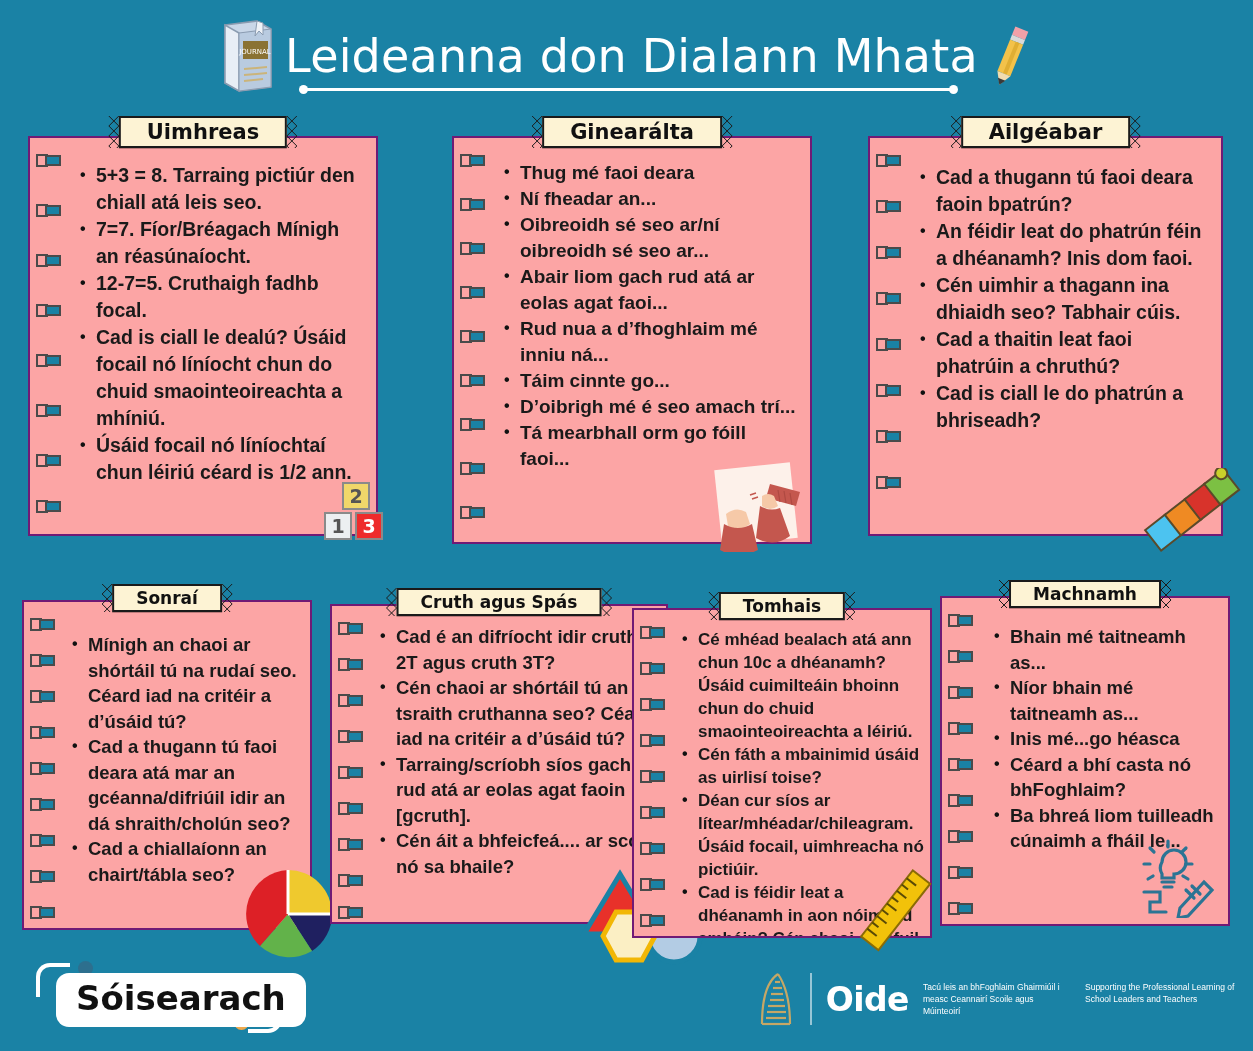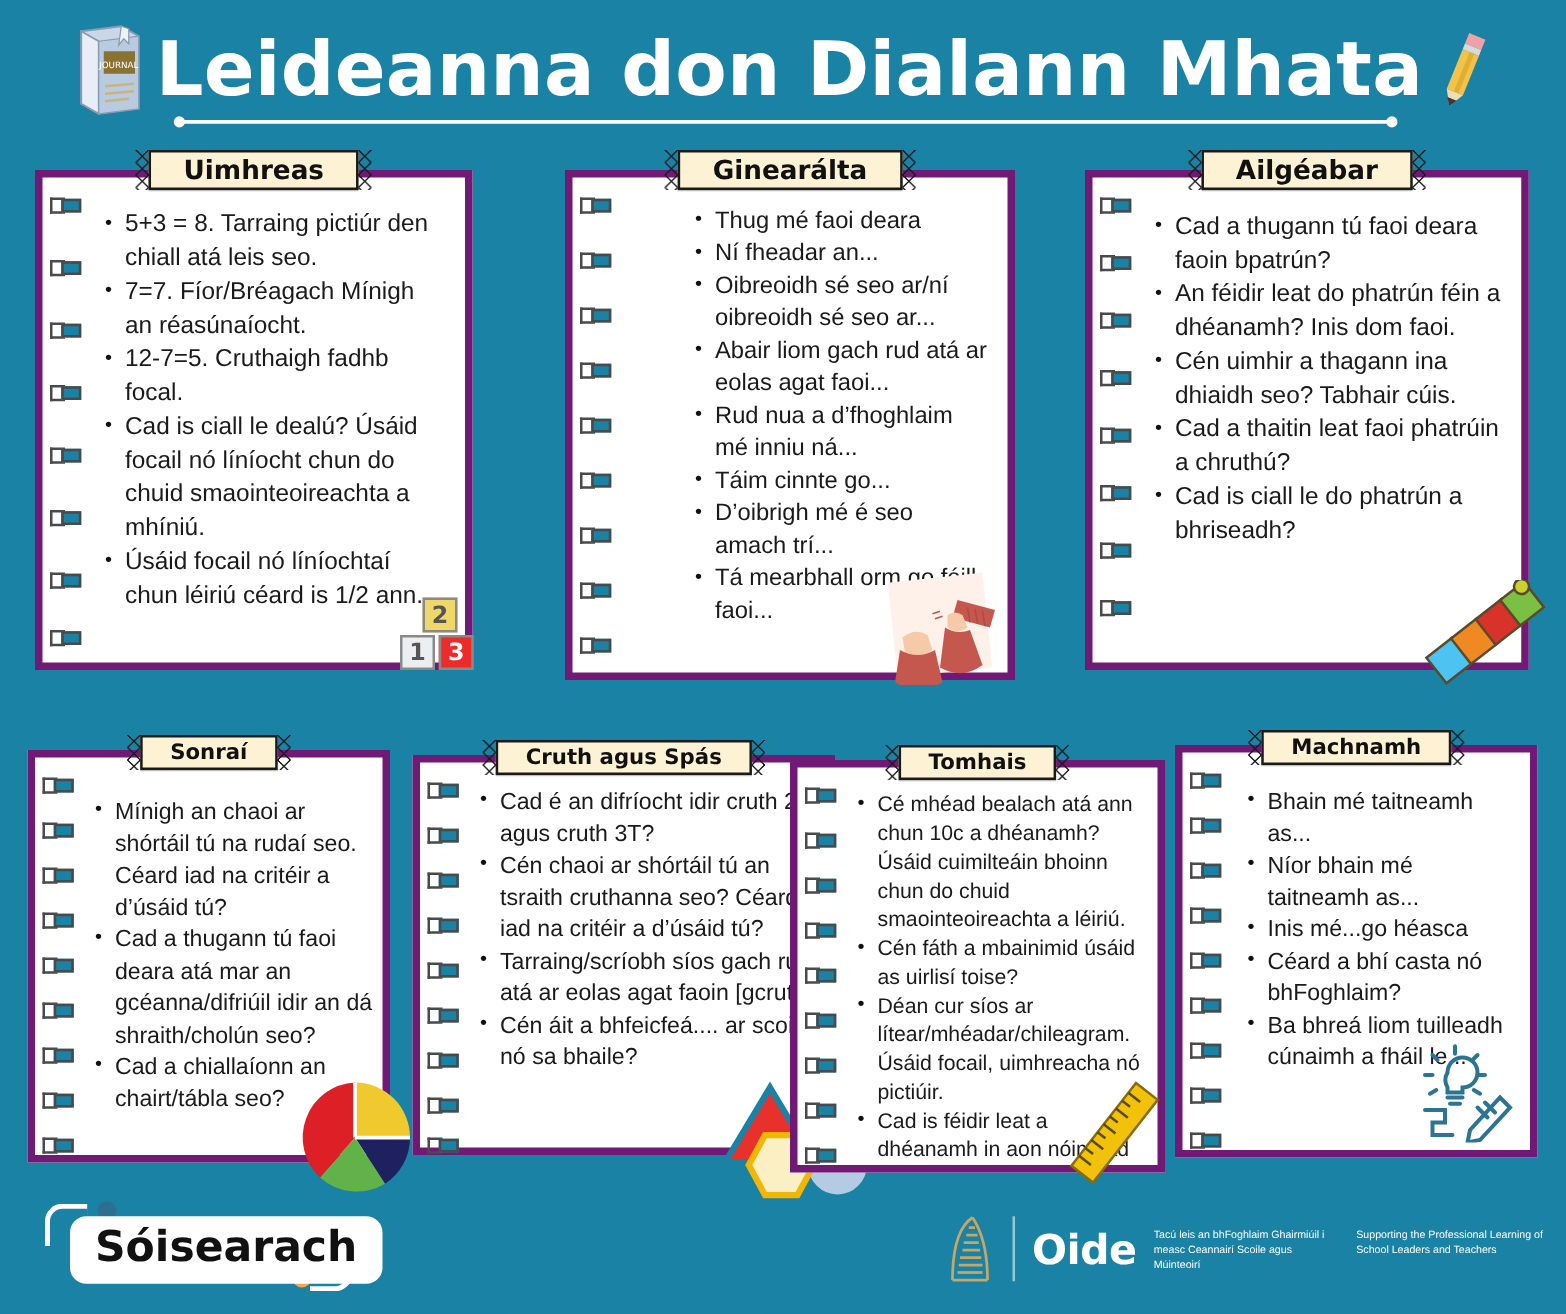--- a/index.html
+++ b/index.html
@@ -10,43 +10,43 @@
     overflow: hidden;
   }
   .page { position: relative; width: 1253px; height: 1051px; background: #1a82a5; }
 
   
   .header {
     position: absolute; left: 0; top: 8px; width: 1253px; height: 96px;
     display: flex; align-items: center; justify-content: center; gap: 10px;
   }
   .header-title {
-    color: #ffffff; font-size: 60px; font-weight: bold; letter-spacing: .2px;
+    color: #ffffff; font-size: 46px; font-weight: normal; letter-spacing: .2px;
     font-family: "DejaVu Sans", sans-serif;
     white-space: nowrap;
   }
   .title-wrap { position: relative; display: flex; align-items: center; }
   .title-underline {
     position: absolute; left: 18px; right: 24px; bottom: -8px; height: 3px; background: #ffffff;
   }
   .title-underline:before, .title-underline:after {
     content: ""; position: absolute; top: -3px; width: 9px; height: 9px; border-radius: 50%; background: #fff;
   }
   .title-underline:before { left: -4px; }
   .title-underline:after { right: -4px; }
   .book-icon { width: 56px; height: 74px; position: relative; flex: 0 0 auto; }
   .pencil-icon { width: 46px; height: 66px; position: relative; flex: 0 0 auto; }
 
   
   .card {
     position: absolute;
-    background: #ffffff;
-    border: 6px solid #701a75;
-  }
-  .card-inner { position: absolute; inset: 0; padding: 6px 14px 8px 46px; overflow: hidden; }
+    background: #fca5a5;
+    border: 2px solid #701a75;
+  }
+  .card-inner { position: absolute; inset: 0; padding: 6px 14px 8px 46px; overflow: hidden; font-weight: bold; }
   .ribbon {
     position: absolute; top: -22px; left: 50%; transform: translateX(-50%);
     background: #fdf3d4; border: 2px solid #1a1a1a;
     padding: 2px 26px; white-space: nowrap; z-index: 5;
     font-family: "DejaVu Sans", sans-serif; font-weight: bold; font-size: 21px; color: #111;
     text-align: center;
     box-shadow: 0 1px 0 rgba(0,0,0,.25);
   }
   .ribbon:before, .ribbon:after {
     content: ""; position: absolute; top: -2px; width: 14px; height: calc(100% + 4px);
@@ -238,21 +238,21 @@
         </div>
       <div class="ring" style="top:314px">
           <span class="hook"></span>
           <span class="tab"></span>
         </div>
       <div class="ring" style="top:358px">
           <span class="hook"></span>
           <span class="tab"></span>
         </div>
     </div>
-    <div class="card-inner" style="padding-top:22px;margin-left:48px;">
+    <div class="card-inner" style="padding-top:22px;">
       <ul class="tips size-b">
         <li>Thug mé faoi deara</li>
         <li>Ní fheadar an...</li>
         <li>Oibreoidh sé seo ar/ní oibreoidh sé seo ar...</li>
         <li>Abair liom gach rud atá ar eolas agat faoi...</li>
         <li>Rud nua a d’fhoghlaim mé inniu ná...</li>
         <li>Táim cinnte go...</li>
         <li>D’oibrigh mé é seo amach trí...</li>
         <li>Tá mearbhall orm go fóill faoi...</li>
       </ul>

